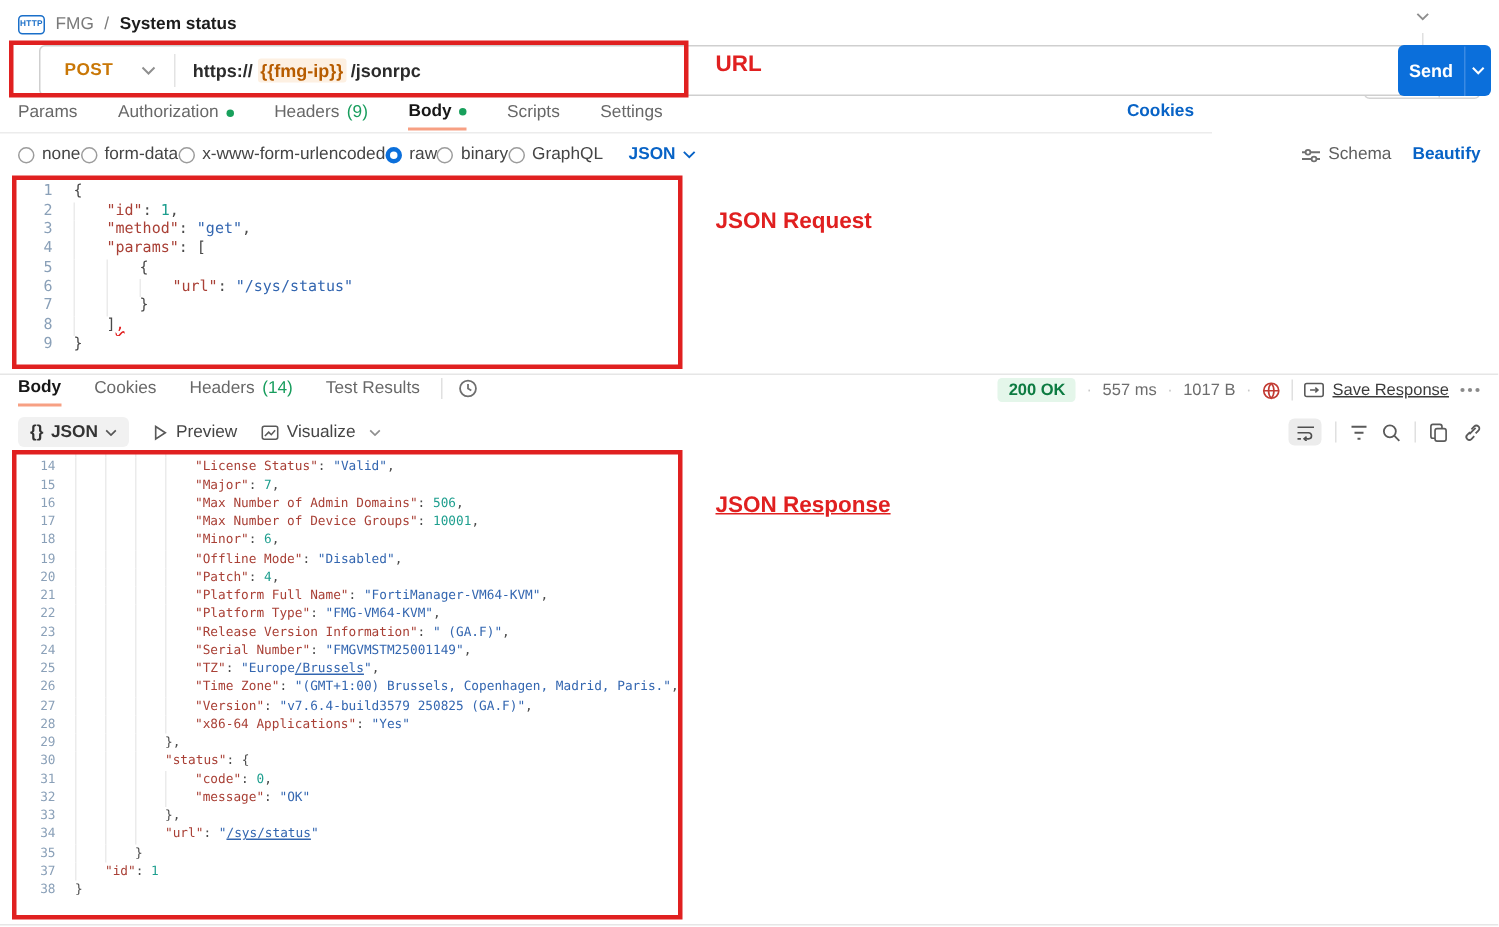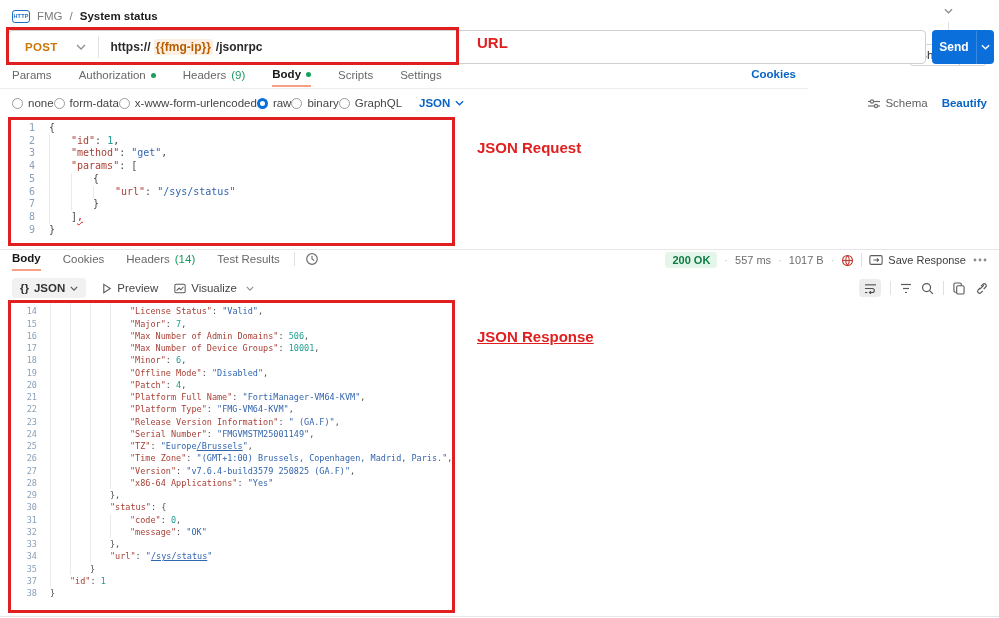--- a/index.html
+++ b/index.html
@@ -20,21 +20,21 @@
   .tb-right { display:flex; align-items:center; gap:8px; font-size:11.5px; color:#9a9a9a;flex-direction:column; }
   .vdiv { width:1px; height:14px; background:#e0e0e0; }
   .share-group { display:flex; align-items:center; border:1px solid #d4d4d4; border-radius:4px;
     height:22px; color:#2b2b2b; }
   .share-group .sg-label { padding:0 9px; font-size:11.5px; }
   .share-group .sg-sep { width:1px; height:21px; background:#d4d4d4; }
   .share-group .sg-icon { padding:0 7px; display:flex; align-items:center; }
   .icon { display:inline-flex; align-items:center; justify-content:center; }
 
   
-  .urlbar { top:30px; left:8px; width:918px; height:34px; border:1px solid #cfcfcf;
+  .urlbar { top:30px; left:26px; width:918px; height:34px; border:1px solid #cfcfcf;
     border-radius:4px; display:flex; align-items:center; background:#fff; }
   .method { display:flex; align-items:center; gap:18px; padding:0 12px 0 16px; cursor:pointer; }
   .method-label { font-weight:bold; font-size:11.5px; color:#c97706; letter-spacing:.3px; }
   .url-sep { width:1px; height:22px; background:#e3e3e3; margin-right:12px; }
   .urltext { font-size:12px; color:#2b2b2b; display:flex; align-items:center; gap:3px;font-weight:bold; }
   .urlvar { background:#fdf0e2; color:#b75c00; border-radius:2px; padding:1px 2px; }
   .send-btn { top:30px; left:932px; width:62px; height:34px; background:#0b6fdb; border-radius:4px;
     display:flex; align-items:center; color:#fff; font-size:12px; font-weight:bold; cursor:pointer; }
   .send-label { flex:1; text-align:center; }
   .send-sep { width:1px; height:33px; background:#3a8ae4; }
@@ -87,21 +87,21 @@
 
   
   .resphead { top:252px; left:0; width:999px; height:23px; display:flex; align-items:flex-start;
     padding:0 12px; }
   .resp-tabs { display:flex; gap:22px; align-items:center; }
   .resp-extra { display:flex; align-items:center; gap:10px; margin-left:14px; padding-bottom:4px;}
   .resp-meta { margin-left:auto; display:flex; align-items:center; gap:7px; font-size:11px; color:#6d6d6d; }
   .status-chip { background:#e4f6ea; color:#0c7b41; font-weight:bold; font-size:11px;
     border-radius:3px; padding:2px 7px; cursor:default; }
   .meta-sep { color:#c9c9c9; }
-  .save-resp { display:flex; align-items:flex-end; gap:5px; color:#3c3c3c; cursor:pointer; }
+  .save-resp { display:flex; align-items:flex-end; gap:5px; color:#3c3c3c; cursor:pointer;text-decoration:underline; }
 
   
   .resptools { top:277px; left:0; width:999px; height:22px; display:flex; align-items:center;
     padding:0 12px; font-size:11.5px; color:#454545; }
   .json-chip { display:flex; align-items:center; gap:5px; background:#f1f1f1; border-radius:4px;
     height:20px; padding:0 8px; font-weight:bold; color:#333; cursor:pointer; }
   .tool-item { display:flex; align-items:center; gap:5px; margin-left:16px; cursor:pointer; }
   .tools-right { margin-left:auto; display:flex; align-items:center; gap:9px; }
   .chip-icon { background:#ececec; border-radius:4px; width:22px; height:18px;
     display:flex; align-items:center; justify-content:center; cursor:pointer; }

